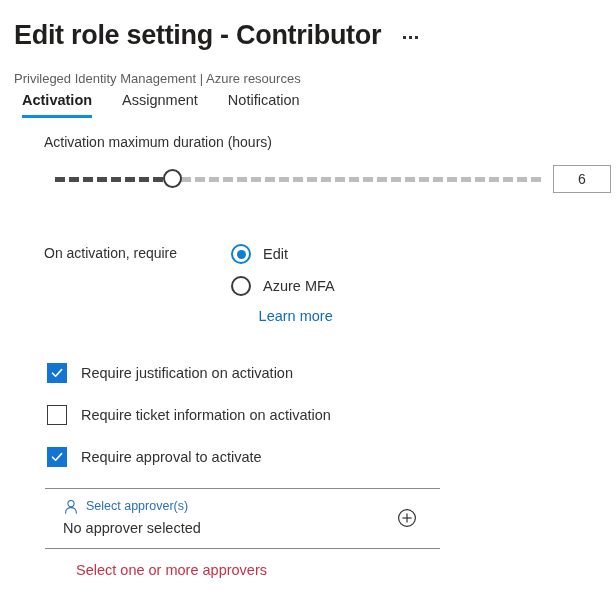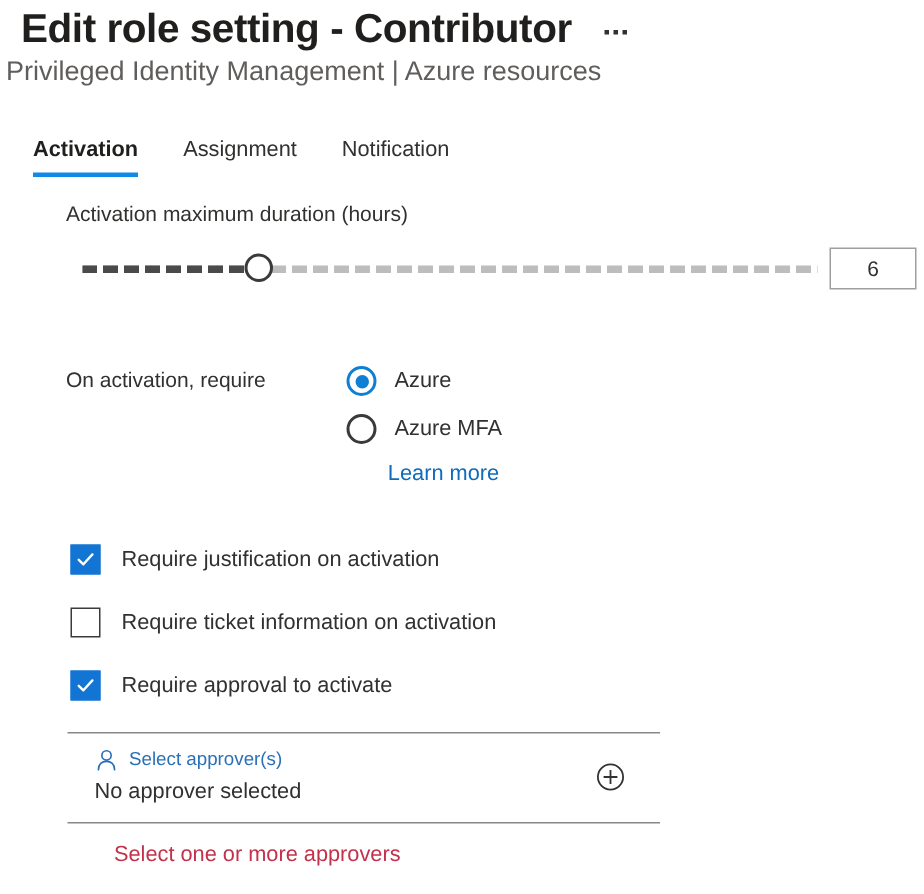--- a/index.html
+++ b/index.html
@@ -13,21 +13,21 @@
     position: relative;
     overflow: hidden;
     font-family: "Liberation Sans", sans-serif;
     color: #323130;
     -webkit-font-smoothing: antialiased;
   }
 
   
   .header {
     position: absolute;
-    left: 0; top: 0;
+    left: 0; top: 16px;
     width: 524px;
   }
   .title-row {
     display: flex;
     align-items: flex-start;
     padding: 2px 0 0 14px;
   }
   .page-title {
     font-size: 27px;
     font-weight: 600;
@@ -51,23 +51,23 @@
     border: none;
     padding: 0;
   }
   .ellipsis-btn i {
     display: block;
     width: 3px;
     height: 3px;
     background: #323130;
   }
   .subtitle {
-    padding-left: 4px;
-    margin-top: 2px;
-    font-size: 18px;
+    padding-left: 14px;
+    margin-top: 18px;
+    font-size: 13px;
     color: #605e5c;
     line-height: 18px;
     white-space: nowrap;
   }
 
   
   .tabs {
     position: absolute;
     left: 0;
     top: 88px;
@@ -366,21 +366,21 @@
       <div class="thumb"></div>
     </div>
     <div class="slider-value-box">6</div>
   </div>
 
   <div class="radio-section">
     <div class="radio-section-label">On activation, require</div>
     <div class="radio-list">
       <div class="radio-item checked">
         <span class="radio-mark"></span>
-        <span class="radio-label">Azure</span>
+        <span class="radio-label">Edit</span>
       </div>
       <div class="radio-item">
         <span class="radio-mark"></span>
         <span class="radio-label">Azure MFA</span>
       </div>
       <a class="learn-more">Learn more</a>
     </div>
   </div>
 
   <div class="checkbox-group">

